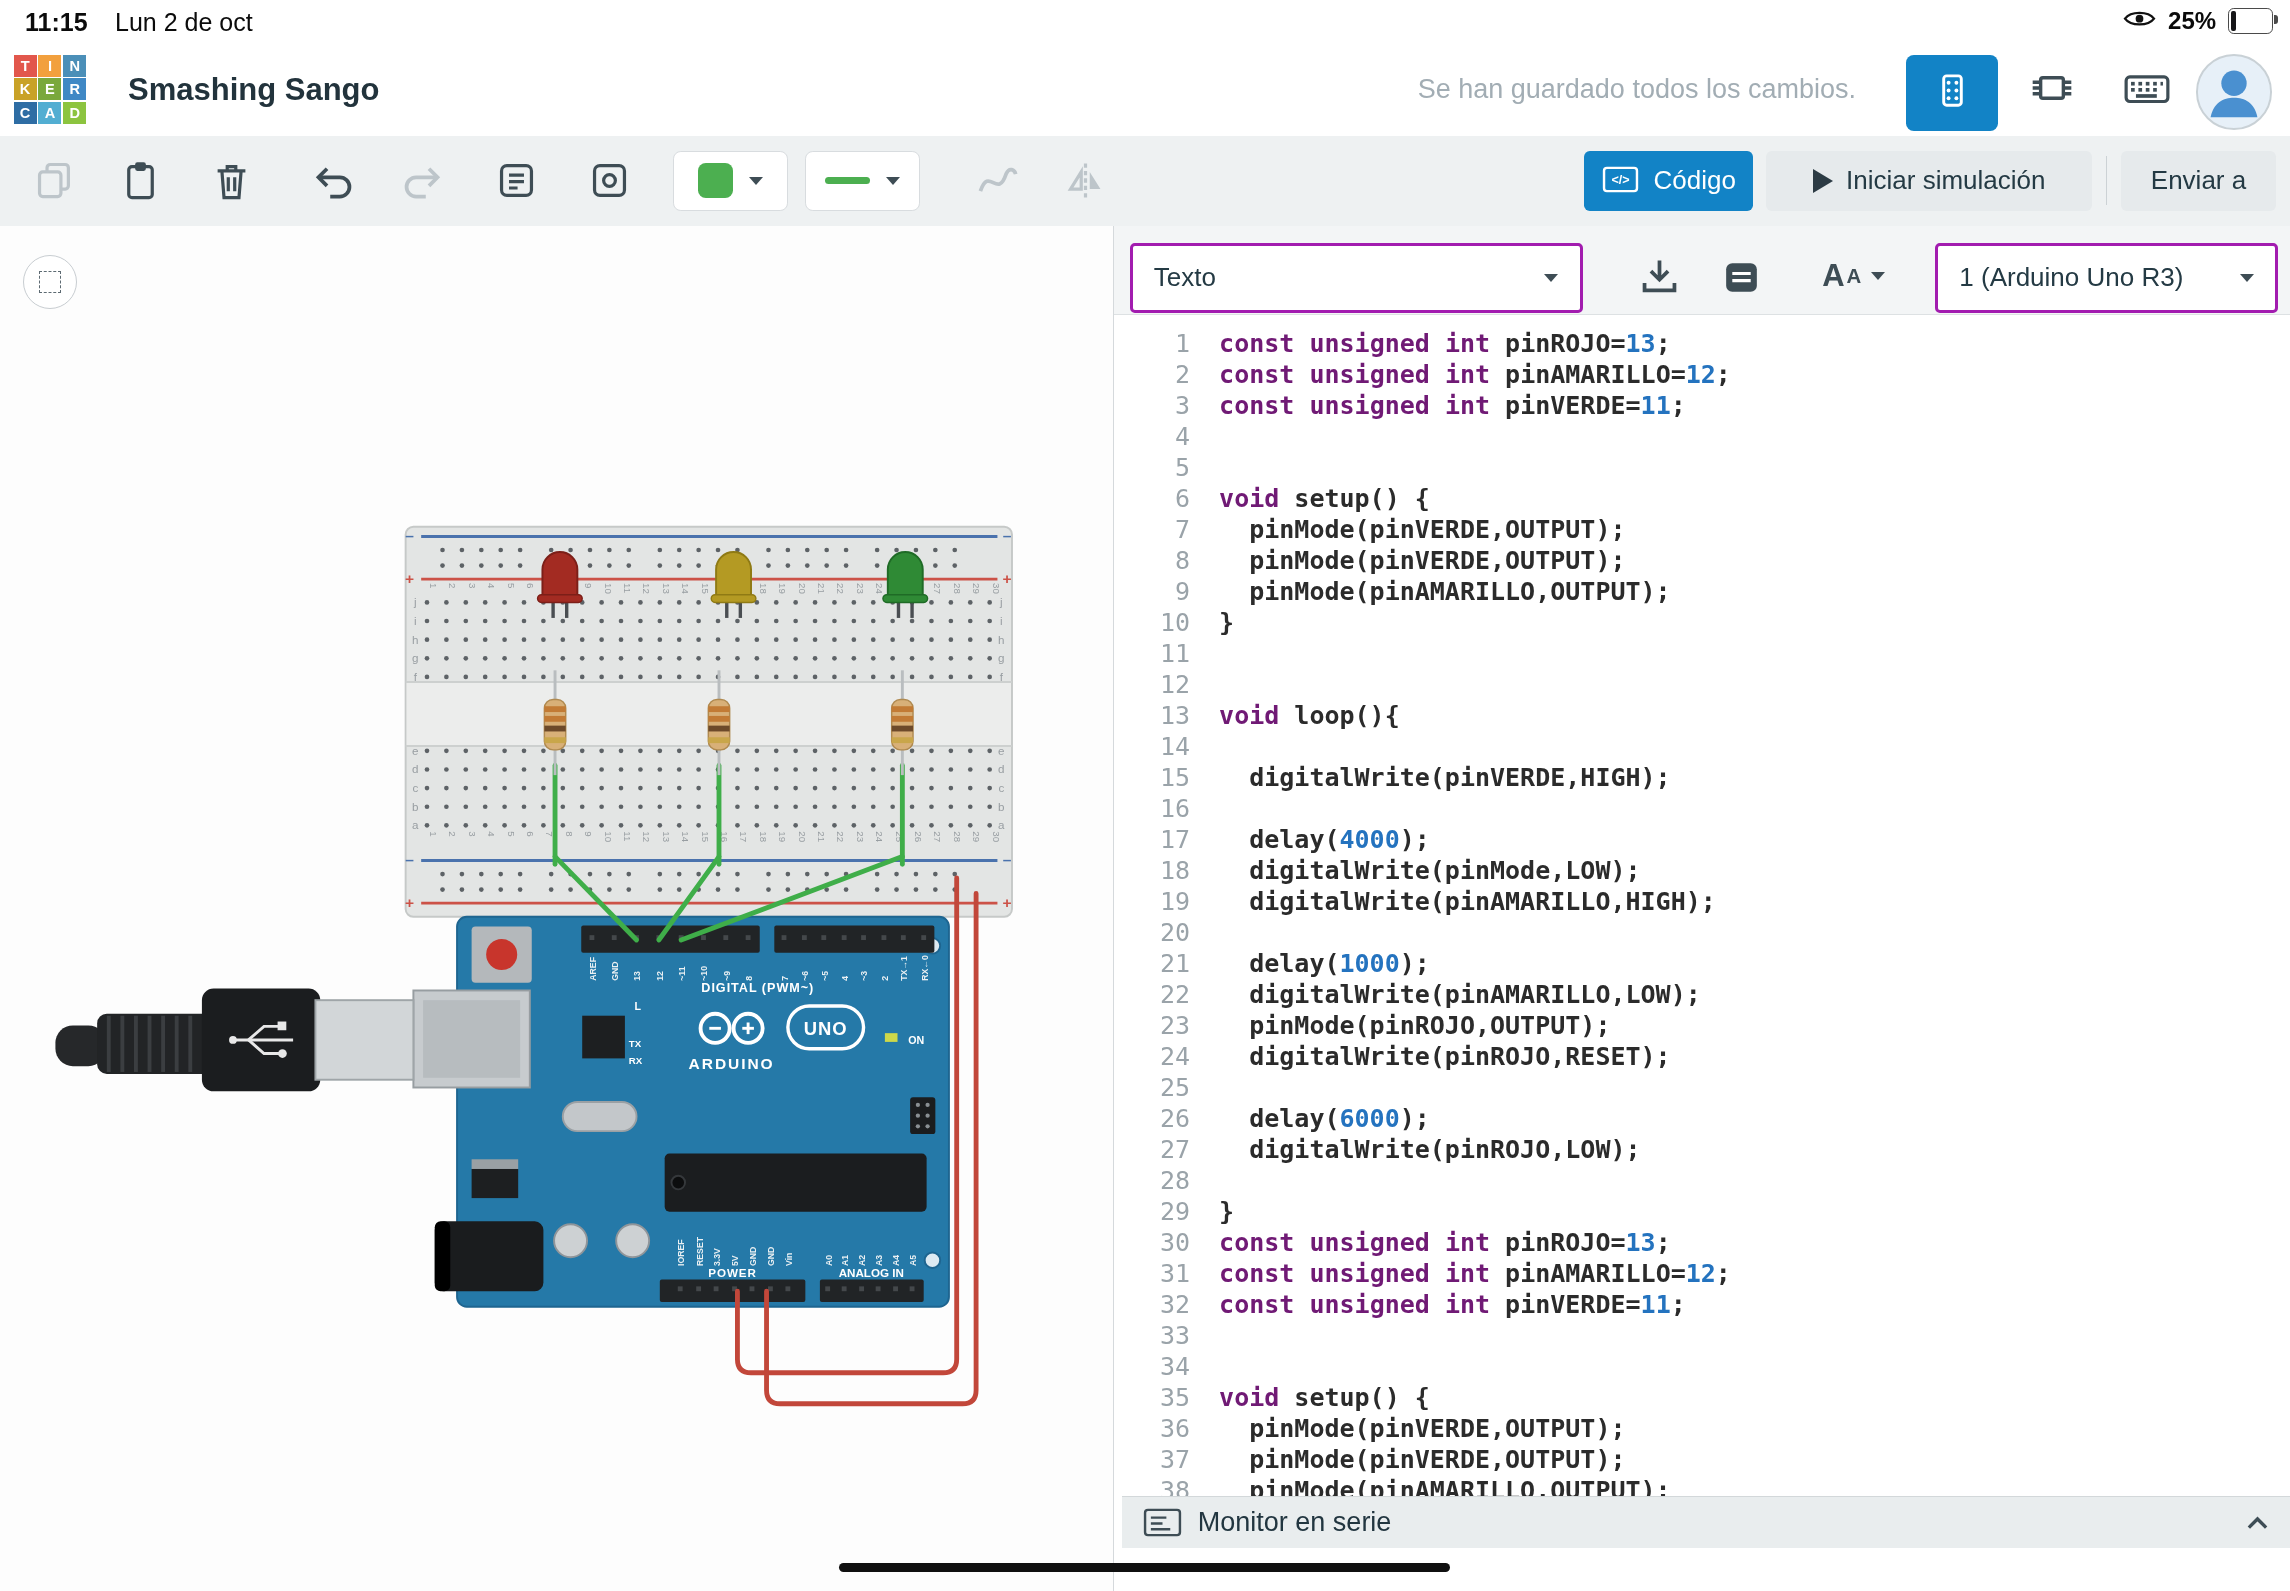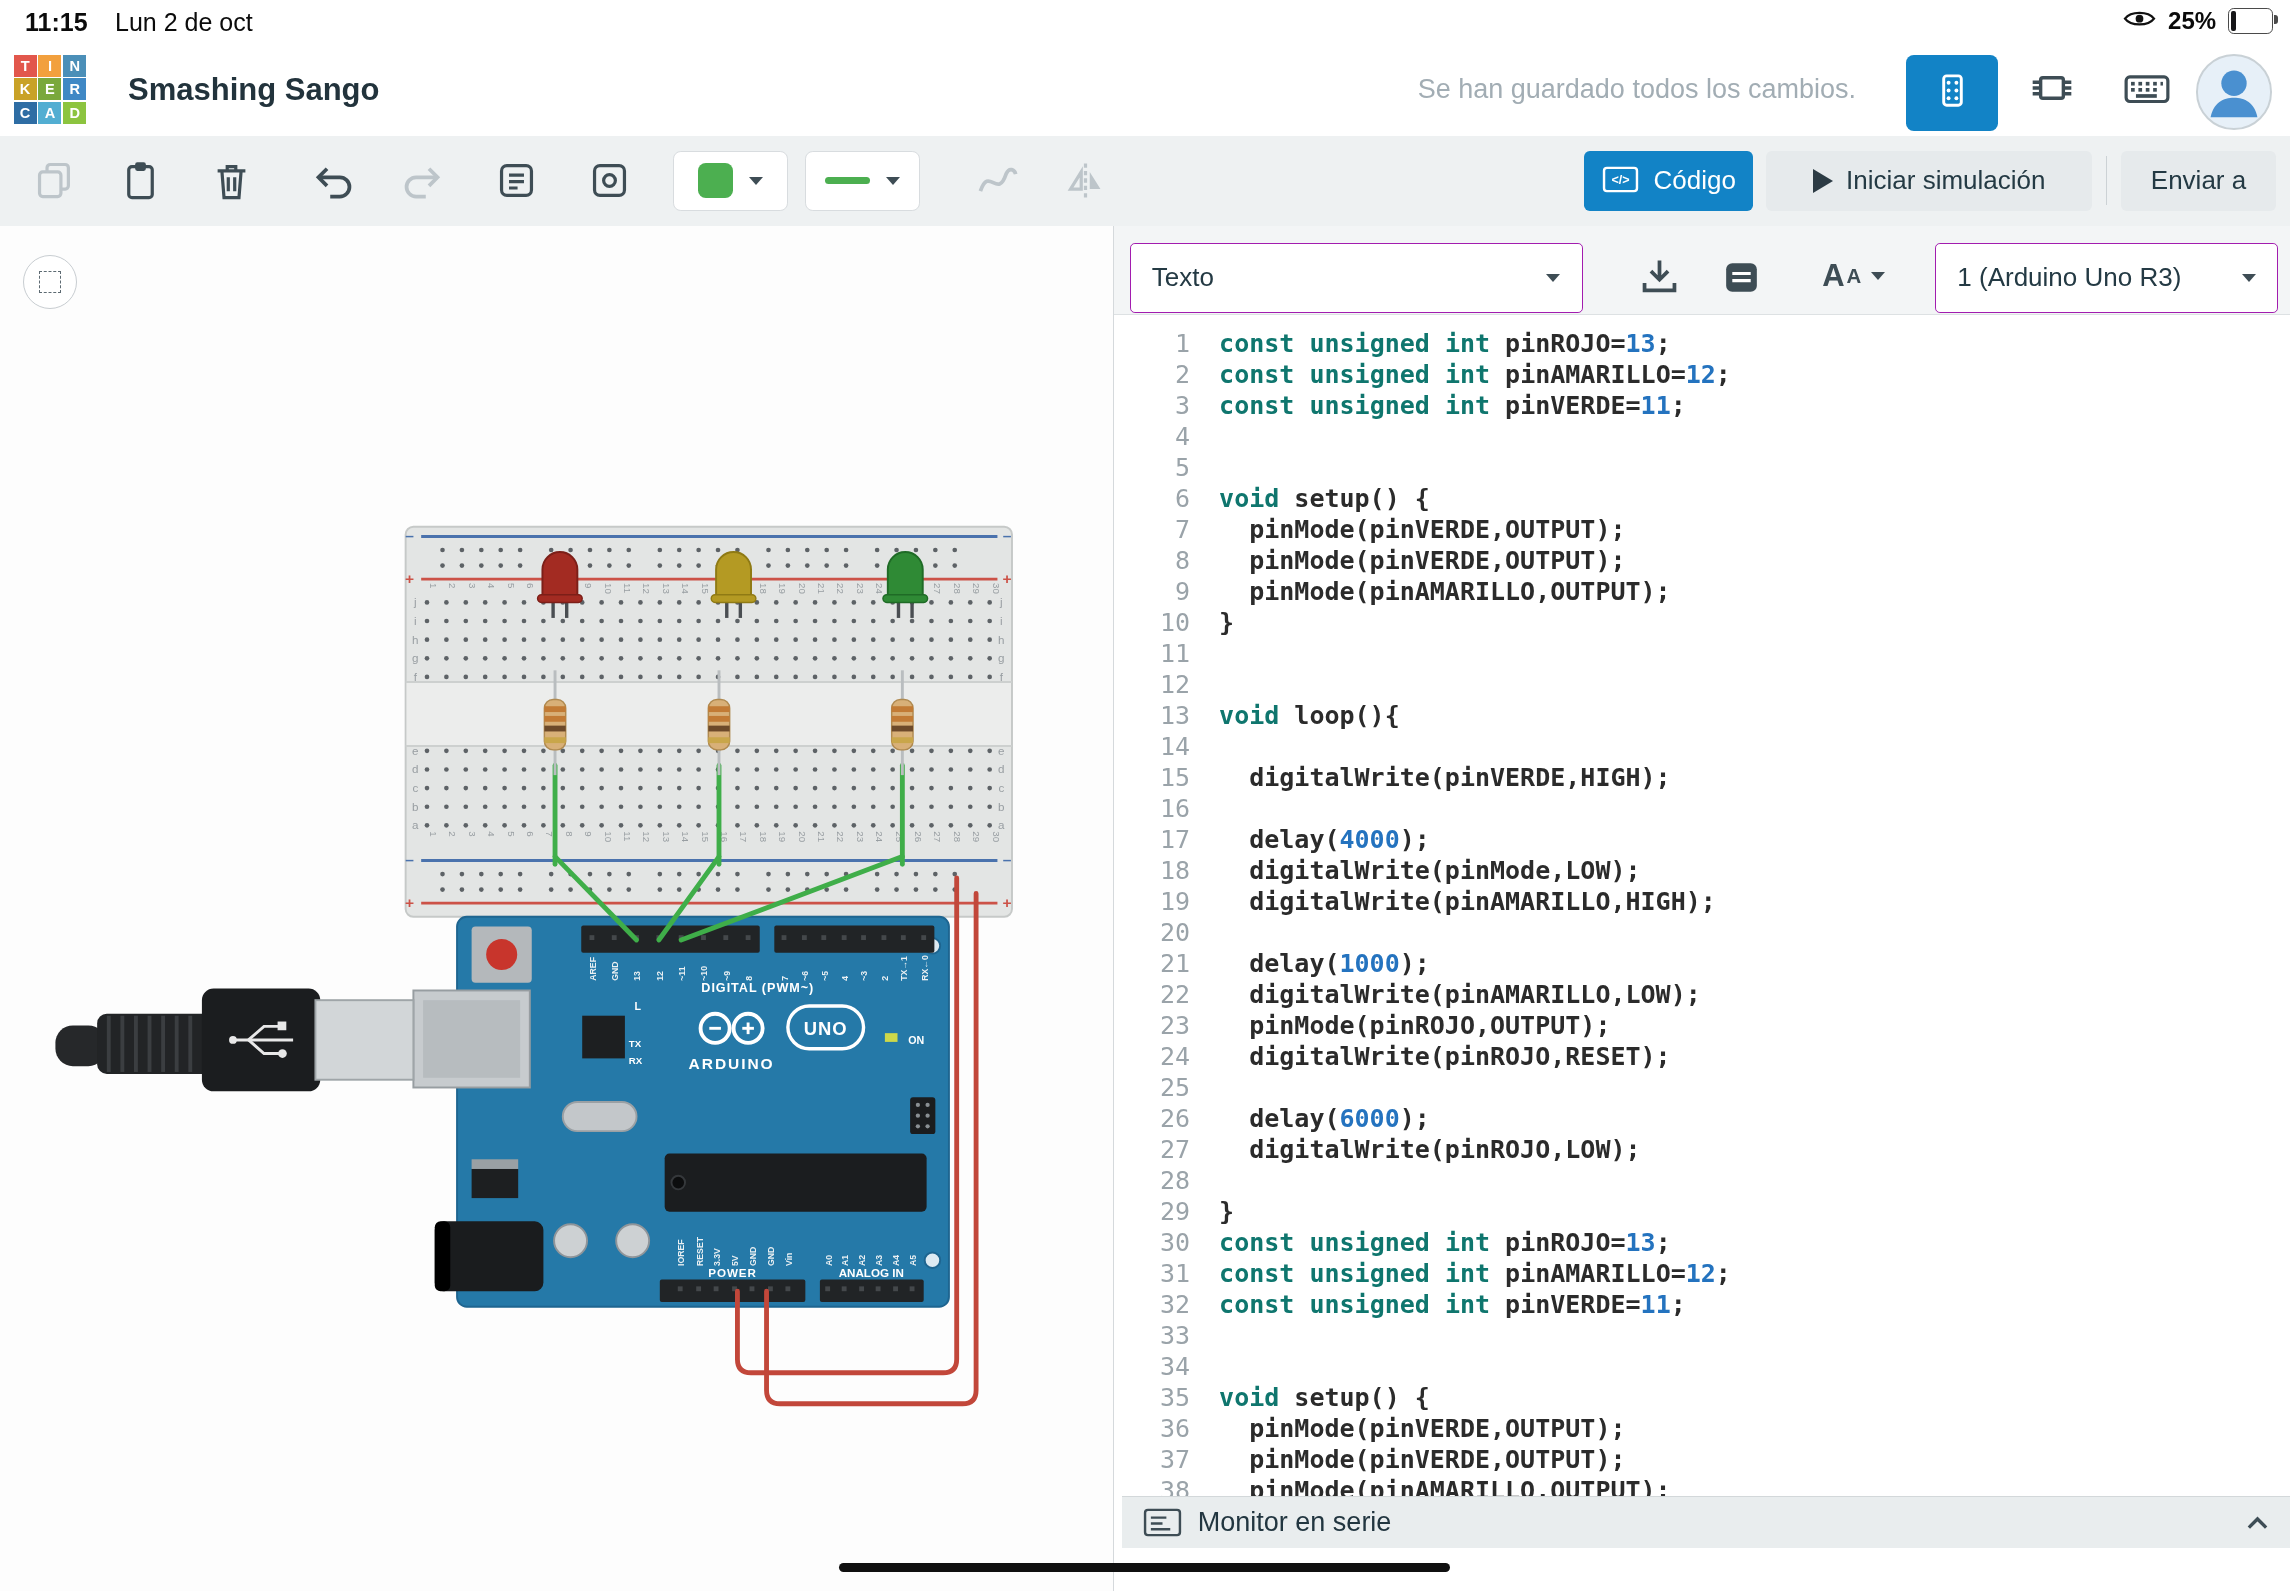--- a/index.html
+++ b/index.html
@@ -47,29 +47,29 @@
   .bb-num{font-family:"Liberation Sans",sans-serif;font-size:10px;fill:#989ea2;}
   .bb-letter{font-family:"Liberation Sans",sans-serif;font-size:12px;fill:#989ea2;text-anchor:middle;}
   .bb-plus{font-family:"Liberation Sans",sans-serif;font-size:16px;font-weight:700;fill:#cc5247;text-anchor:middle;}
   .bb-minus{font-family:"Liberation Sans",sans-serif;font-size:16px;font-weight:700;fill:#4a72ad;text-anchor:middle;}
   .pin-label{font-family:"Liberation Sans",sans-serif;font-size:9px;font-weight:700;fill:#eaf0f3;}
   .board-text{font-family:"Liberation Sans",sans-serif;fill:#fff;font-weight:700;}
 
   
   .code-panel{position:absolute;top:226px;left:1113px;width:1177px;height:1365px;border-left:1.9px solid #d5d9dc;box-sizing:border-box;display:flex;flex-direction:column;background:#fff;}
   .panel-header{position:relative;height:88px;background:#f3f5f6;border-bottom:1px solid #dde1e3;flex:none;}
-  .select{position:absolute;top:16.5px;height:70px;background:#fff;border:1px solid #a21caf;border-radius:4.9px;display:flex;align-items:center;box-sizing:border-box;padding:0 21.3px;font-size:26px;color:#243a44;justify-content:space-between;}
+  .select{position:absolute;top:16.5px;height:70px;background:#fff;border:3px solid #a21caf;border-radius:4.9px;display:flex;align-items:center;box-sizing:border-box;padding:0 21.3px;font-size:26px;color:#243a44;justify-content:space-between;}
   .ph-icon{position:absolute;top:21.3px;width:58px;height:58px;display:flex;align-items:center;justify-content:center;}
   .A1{font-size:31px;font-weight:700;color:#3e4d55;}
   .A2{font-size:20.4px;font-weight:700;color:#3e4d55;margin-left:1.9px;}
   .code-area{flex:1;overflow:hidden;background:#fff;padding-top:12.6px;}
   .code-line{line-height:31px;white-space:pre;font-family:"DejaVu Sans Mono",monospace;font-size:25px;font-weight:700;color:#2b2b2b;}
   .ln{display:inline-block;width:76px;text-align:right;padding-right:15.5px;color:#9aa3a9;font-weight:400;}
   .cd{margin-left:13.6px;}
-  .kw{color:#0f766e;}
+  .kw{color:#701a75;}
   .num{color:#2473bf;}
   .monitor-bar{flex:none;height:51px;background:#e9edee;border-top:1px solid #d3d8da;display:flex;align-items:center;padding:0 21.3px;gap:15.5px;margin-left:8px;}
   .monitor-label{font-size:27px;color:#223640;}
   .bottom-strip{flex:none;height:43px;background:#fff;}
   .home-indicator{position:absolute;left:839px;top:1563px;width:611px;height:8.7px;border-radius:4.9px;background:#101010;z-index:9;}
 </style>
 </head>
 <body>
 
 <div class="screen">

